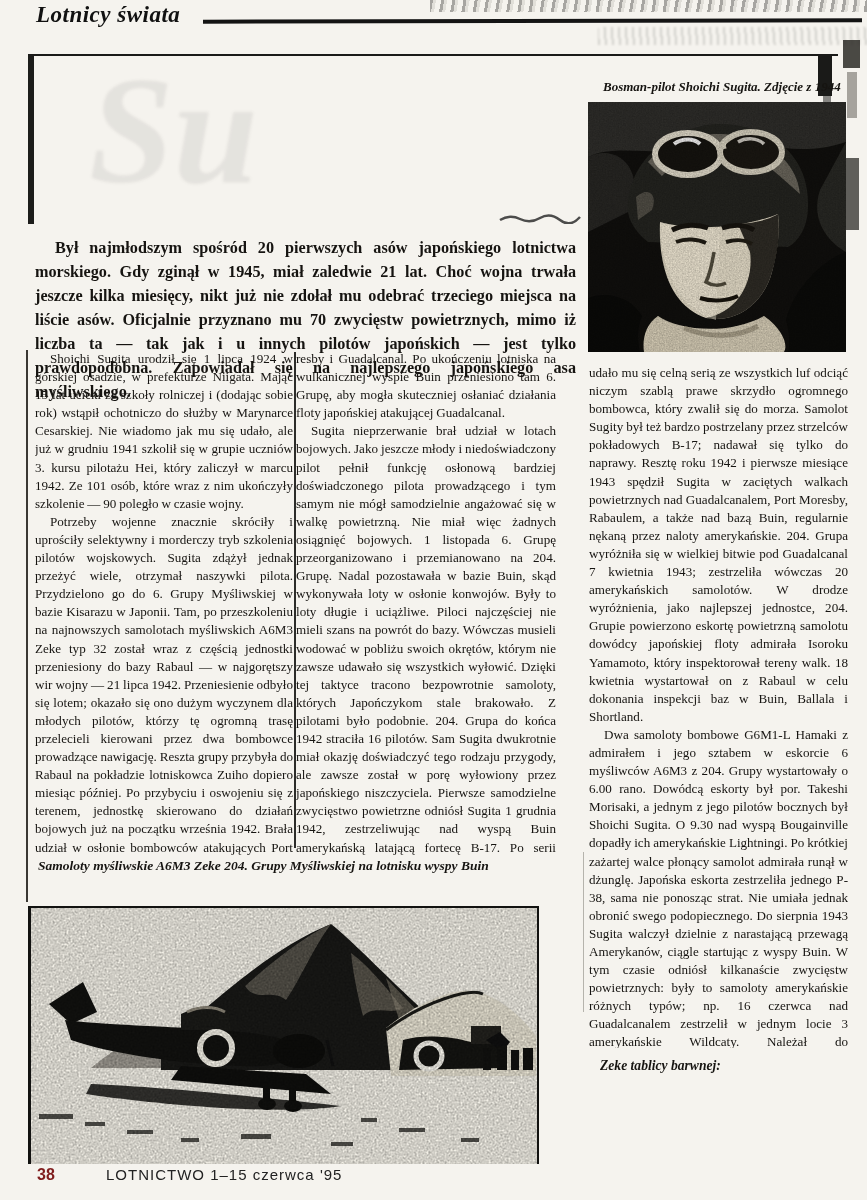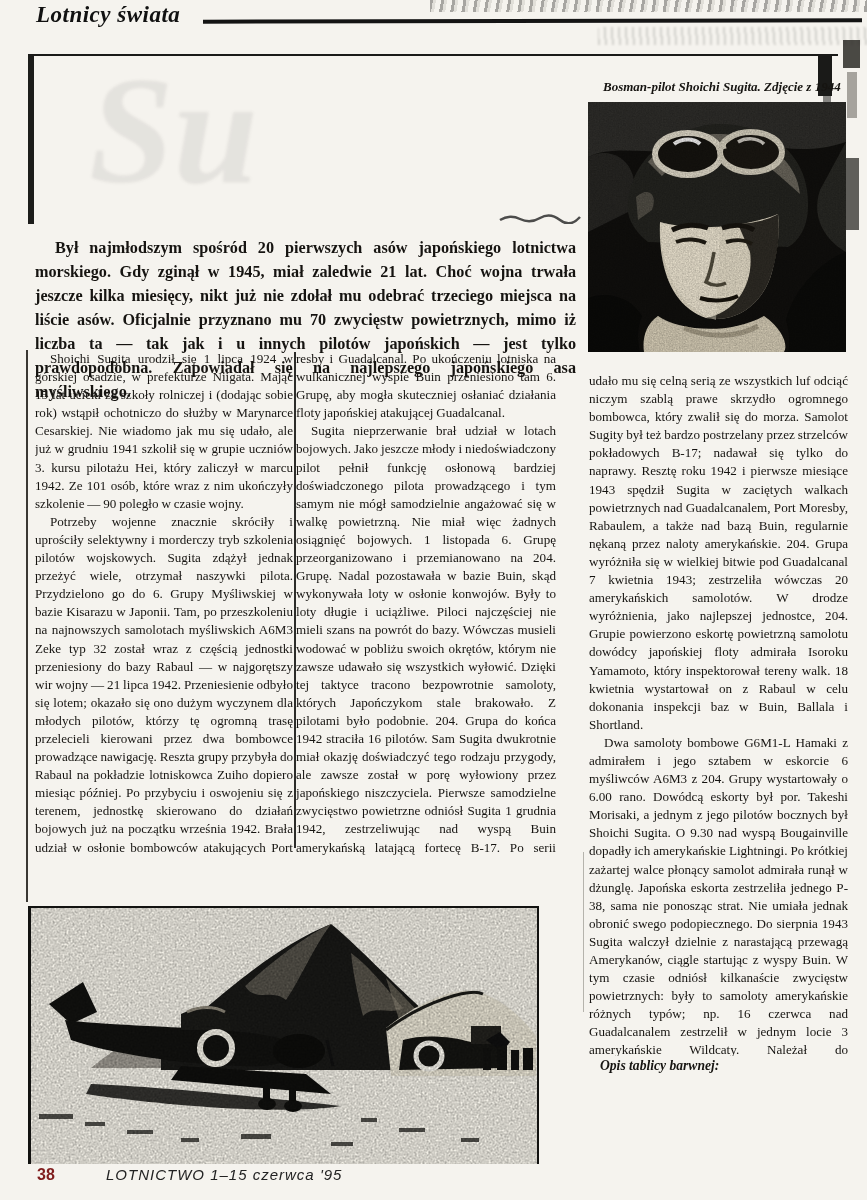--- a/index.html
+++ b/index.html
@@ -21,21 +21,21 @@
   
   .intro{position:absolute;left:35px;top:236px;width:541px;margin:0;font-size:16.2px;font-weight:bold;
         line-height:24px;text-align:justify;text-indent:20px;word-spacing:1.5px;}
   
   .col{position:absolute;top:350px;font-size:13.1px;line-height:18.1px;text-align:justify;
         overflow:hidden;word-spacing:-.4px;}
   .col p{margin:0;}
   .col p.indent{text-indent:15px;}
   .col1{left:22px;width:258px;height:506px;margin-left:13px;}
   .col2{left:296px;width:260px;height:506px;}
-  .col3{left:589px;top:372px;width:259px;height:684px;}
+  .col3{left:589px;top:364px;width:259px;height:684px;}
   .col-rule{position:absolute;left:294px;top:352px;width:2px;height:496px;background:#2c2c29;}
   .col-rule2{position:absolute;left:583px;top:852px;width:1px;height:160px;background:#8a8880;opacity:.6;}
   .left-margin-rule{position:absolute;left:26px;top:350px;width:2px;height:552px;background:#3a3833;}
   
   .air-caption{position:absolute;left:38px;top:858px;width:545px;font-size:13.5px;font-weight:bold;
         font-style:italic;}
   .portrait-caption{position:absolute;left:591px;top:79px;width:258px;font-size:13px;font-weight:bold;
         font-style:italic;white-space:nowrap;margin-left:12px;}
   
   .portrait{position:absolute;left:588px;top:102px;width:258px;height:250px;}
@@ -43,21 +43,21 @@
         border-left:3px solid #121210;border-top:2px solid #121210;border-right:2px solid #121210;}
   .portrait svg,.airfield svg{display:block;width:100%;height:100%;}
   
   .plate-note{position:absolute;left:600px;top:1058px;width:262px;font-size:13.6px;font-weight:bold;
         font-style:italic;line-height:16.4px;text-align:justify;}
   .plate-note p{margin:0;}
   
   .page-number{position:absolute;left:37px;top:1166px;font-family:"Liberation Sans",sans-serif;
         font-size:16px;font-weight:bold;color:#7f1d1d;}
   .magazine-name{position:absolute;left:106px;top:1166px;font-family:"Liberation Sans",sans-serif;
-        font-size:15px;font-style:italic;letter-spacing:1px;color:#222;}
+        font-size:15px;letter-spacing:1px;color:#222;}
   
   .noise1{position:absolute;left:430px;top:0;width:437px;height:12px;opacity:.65;filter:blur(.7px);
         background:repeating-linear-gradient(100deg,rgba(25,25,22,.55) 0 3px,rgba(120,118,108,.25) 3px 6px,transparent 6px 11px);}
   .noise2{position:absolute;left:598px;top:27px;width:269px;height:18px;opacity:.32;filter:blur(1px);
         background:repeating-linear-gradient(85deg,rgba(30,30,26,.5) 0 2px,transparent 2px 7px);}
   .edge-bar1{position:absolute;left:843px;top:40px;width:17px;height:28px;background:#2b2a26;opacity:.85;}
   .edge-bar2{position:absolute;left:847px;top:72px;width:10px;height:46px;background:#57544c;opacity:.5;}
   .edge-bar3{position:absolute;left:845px;top:158px;width:14px;height:72px;background:#2e2d29;opacity:.75;}
 </style>
 </head>
@@ -133,20 +133,21 @@
   <div class="col col2">
     <p>resby i Guadalcanal. Po ukończeniu lotniska na wulkanicznej wyspie Buin przeniesiono tam 6. Grupę, aby mogła skuteczniej osłaniać działania floty japońskiej atakującej Guadalcanal.</p>
     <p class="indent">Sugita nieprzerwanie brał udział w lotach bojowych. Jako jeszcze młody i niedoświadczony pilot pełnił funkcję osłonową bardziej doświadczonego pilota prowadzącego i tym samym nie mógł samodzielnie angażować się w walkę powietrzną. Nie miał więc żadnych osiągnięć bojowych. 1 listopada 6. Grupę przeorganizowano i przemianowano na 204. Grupę. Nadal pozostawała w bazie Buin, skąd wykonywała loty w osłonie konwojów. Były to loty długie i uciążliwe. Piloci najczęściej nie mieli szans na powrót do bazy. Wówczas musieli wodować w pobliżu swoich okrętów, którym nie zawsze udawało się wszystkich wyłowić. Dzięki tej taktyce tracono bezpowrotnie samoloty, których Japończykom stale brakowało. Z pilotami było podobnie. 204. Grupa do końca 1942 straciła 16 pilotów. Sam Sugita dwukrotnie miał okazję doświadczyć tego rodzaju przygody, ale zawsze został w porę wyłowiony przez japońskiego niszczyciela. Pierwsze samodzielne zwycięstwo powietrzne odniósł Sugita 1 grudnia 1942, zestrzeliwując nad wyspą Buin amerykańską latającą fortecę B-17. Po serii desperackich ataków B-17</p>
   </div>
   <div class="col-rule2"></div>
   <div class="col col3">
     <p>udało mu się celną serią ze wszystkich luf odciąć niczym szablą prawe skrzydło ogromnego bombowca, który zwalił się do morza. Samolot Sugity był też bardzo postrzelany przez strzelców pokładowych B-17; nadawał się tylko do naprawy. Resztę roku 1942 i pierwsze miesiące 1943 spędził Sugita w zaciętych walkach powietrznych nad Guadalcanalem, Port Moresby, Rabaulem, a także nad bazą Buin, regularnie nękaną przez naloty amerykańskie. 204. Grupa wyróżniła się w wielkiej bitwie pod Guadalcanal 7 kwietnia 1943; zestrzeliła wówczas 20 amerykańskich samolotów. W drodze wyróżnienia, jako najlepszej jednostce, 204. Grupie powierzono eskortę powietrzną samolotu dowódcy japońskiej floty admirała Isoroku Yamamoto, który inspektorował tereny walk. 18 kwietnia wystartował on z Rabaul w celu dokonania inspekcji baz w Buin, Ballala i Shortland.</p>
     <p class="indent">Dwa samoloty bombowe G6M1-L Hamaki z admirałem i jego sztabem w eskorcie 6 myśliwców A6M3 z 204. Grupy wystartowały o 6.00 rano. Dowódcą eskorty był por. Takeshi Morisaki, a jednym z jego pilotów bocznych był Shoichi Sugita. O 9.30 nad wyspą Bougainville dopadły ich amerykańskie Lightningi. Po krótkiej zażartej walce płonący samolot admirała runął w dżunglę. Japońska eskorta zestrzeliła jednego P-38, sama nie ponosząc strat. Nie umiała jednak obronić swego podopiecznego. Do sierpnia 1943 Sugita walczył dzielnie z narastającą przewagą Amerykanów, ciągle startując z wyspy Buin. W tym czasie odniósł kilkanaście zwycięstw powietrznych: były to samoloty amerykańskie różnych typów; np. 16 czerwca nad Guadalcanalem zestrzelił w jednym locie 3 amerykańskie Wildcaty. Należał do wyróżniających się</p>
   </div>
 
+  <div class="air-caption">Samoloty myśliwskie A6M3 Zeke 204. Grupy Myśliwskiej na lotnisku wyspy Buin</div>
   <div class="airfield">
     <svg viewBox="0 0 506 256" preserveAspectRatio="none">
       <defs>
         <filter id="gB" x="0" y="0" width="100%" height="100%">
           <feTurbulence type="fractalNoise" baseFrequency="0.5" numOctaves="2" seed="7"></feTurbulence>
           <feColorMatrix type="matrix" values="0 0 0 0 0  0 0 0 0 0  0 0 0 0 0  0.9 0.9 0.9 0 -0.85"></feColorMatrix>
         </filter>
       </defs>
       <rect width="506" height="256" fill="#f3f0e7"></rect>
       <path d="M60,160 C90,135 120,118 150,120 L150,160 Z" fill="#55524a" opacity=".55"></path>
@@ -188,19 +189,19 @@
           <rect x="300" y="234" width="22" height="4"></rect>
         <rect x="368" y="220" width="26" height="4"></rect>
           <rect x="430" y="230" width="18" height="4"></rect>
         <rect x="330" y="210" width="16" height="4"></rect>
       </g>
       <rect width="506" height="256" filter="url(#gB)" opacity=".3"></rect>
     </svg>
   </div>
 
   <div class="plate-note">
-    <p>Opis tablicy barwnej:</p>
+    <p>Zeke tablicy barwnej:</p>
   </div>
 
   <div class="page-number">38</div>
   <div class="magazine-name">LOTNICTWO 1–15 czerwca '95</div>
 
 </div>
 
 </body></html>

